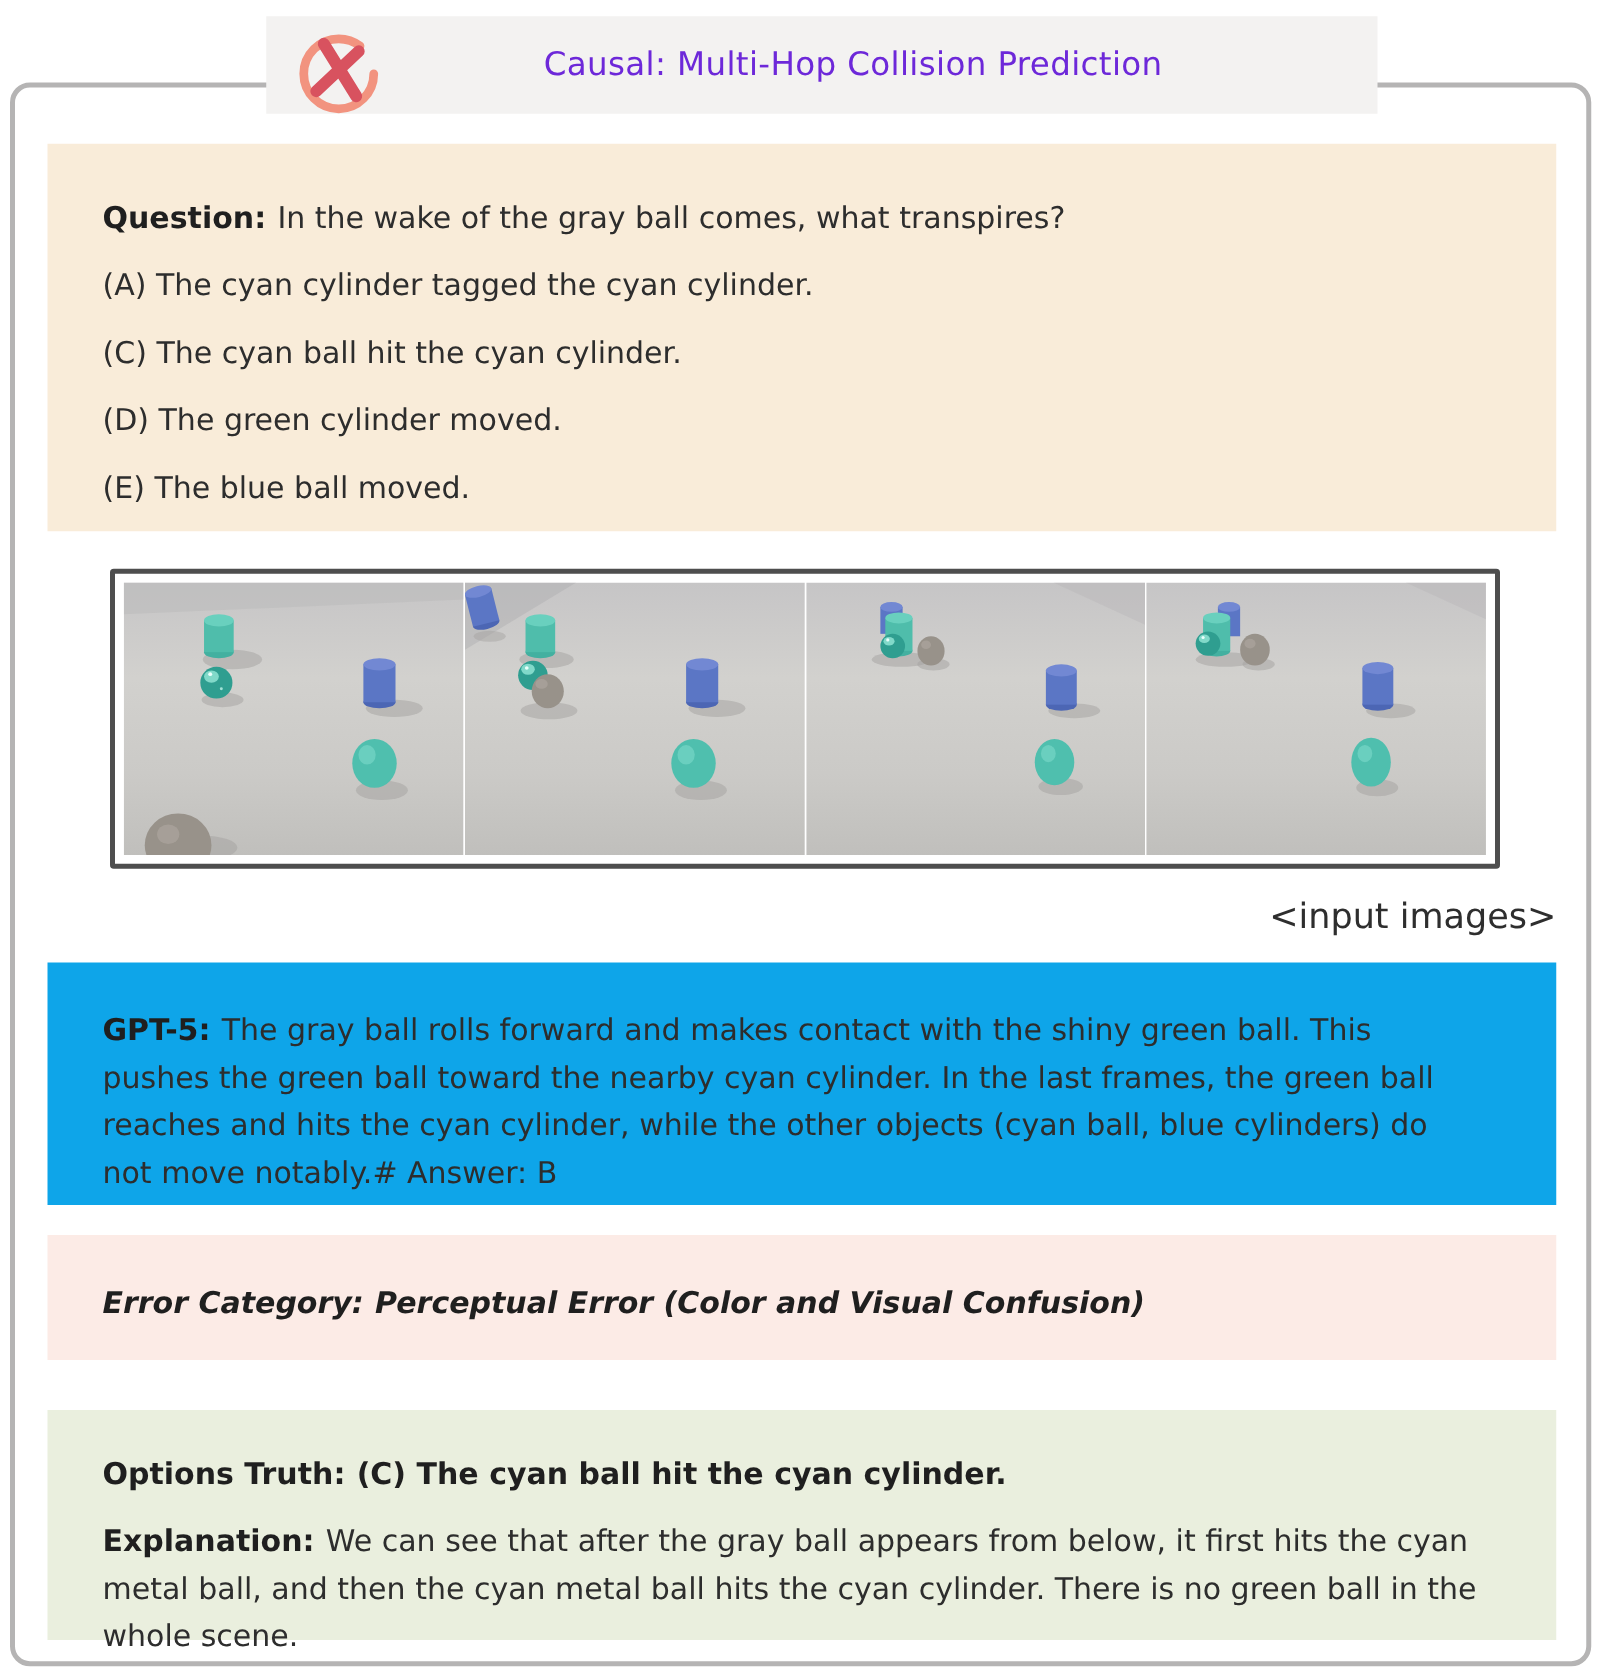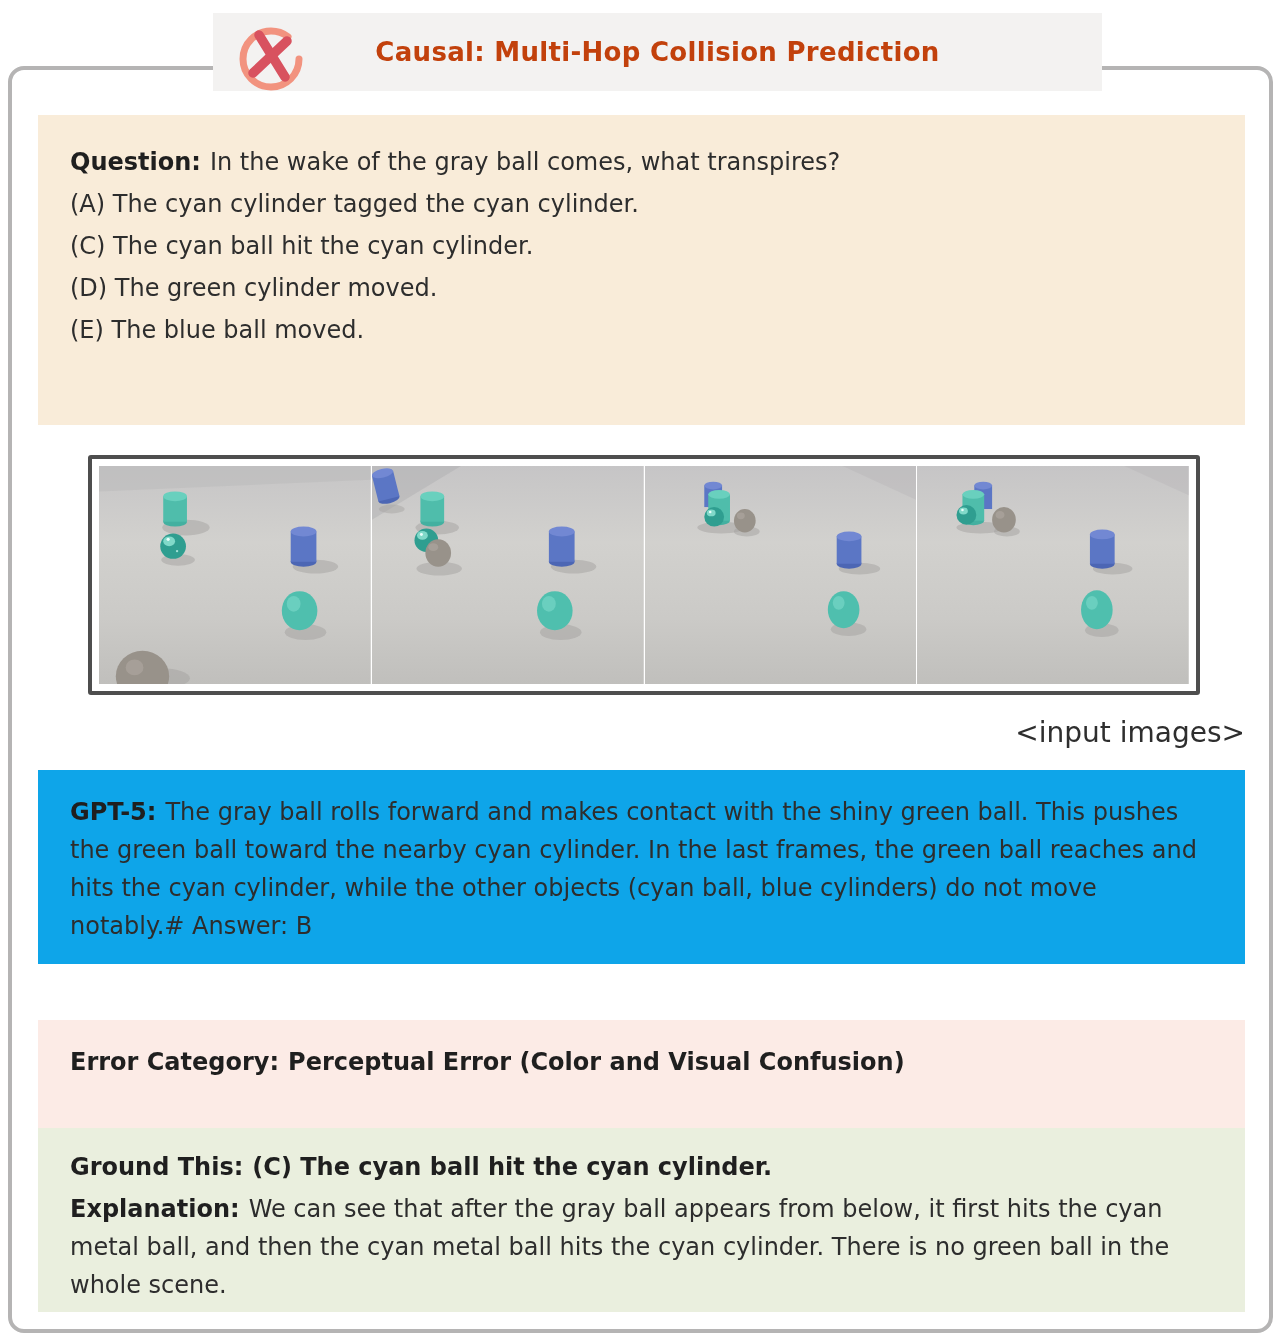--- a/index.html
+++ b/index.html
@@ -12,30 +12,30 @@
     border:4px solid #b5b4b4; border-radius:16px; background:#ffffff;
   }
   .header-bar {
     position:absolute; left:213px; top:13px; width:889px; height:78px;
     background:#f3f2f1; z-index:3;
   }
   .cross-icon { position:absolute; left:16px; top:2px; width:84px; height:84px; }
   .page-title {
     position:absolute; left:0; top:0; width:100%; height:100%;
     display:flex; align-items:center; justify-content:center;
-    font-size:26px; font-weight:bold; color:#c2410c; letter-spacing:0.3px;
+    font-size:26px; font-weight:normal; color:#6d28d9; letter-spacing:0.3px;padding-left:25px;
   }
   .content-box {
     position:absolute; left:38px; width:1207px; box-sizing:border-box;
     padding:20px 28px; font-size:24px; line-height:38px; z-index:2;
   }
-  .content-box p { margin:4px; }
+  .content-box p { margin:16px; }
   .q-box   { top:115px;  height:310px; background:#f9ecd9; padding-top:24px; }
   .gpt-box { top:770px;  height:194px; background:#0ea5e9; padding-top:19px; padding-right:44px; }
-  .err-box { top:1020px;  height:129px; background:#fcebe6; padding-top:19px; }
+  .err-box { top:988px;  height:100px; background:#fcebe6; padding-top:19px;font-style:italic; }
   .gt-box  { top:1128px; height:184px; background:#eaefde; padding-top:16px; padding-right:44px; }
   .lbl  { font-weight:bold; color:#1f1f1f; margin-right:9px; }
   .bold { font-weight:bold; color:#1f1f1f; }
   .image-strip {
     position:absolute; left:88px; top:455px; width:1112px; height:240px;
     box-sizing:border-box; border:4px solid #4e4e4e; border-radius:3px;
     background:#ffffff; padding:7px; display:flex; z-index:2;
   }
   .frame { flex:1 1 0; min-width:0; height:100%; }
   .frame + .frame { border-left:1px solid rgba(255,255,255,0.55); }
@@ -210,15 +210,15 @@
 
 <div class="content-box gpt-box">
   <p><span class="lbl">GPT-5:</span><span>The gray ball rolls forward and makes contact with the shiny green ball. This pushes the green ball toward the nearby cyan cylinder. In the last frames, the green ball reaches and hits the cyan cylinder, while the other objects (cyan ball, blue cylinders) do not move notably.# Answer: B</span></p>
 </div>
 
 <div class="content-box err-box">
   <p><span class="lbl">Error Category:</span><span class="bold">Perceptual Error (Color and Visual Confusion)</span></p>
 </div>
 
 <div class="content-box gt-box">
-  <p><span class="lbl">Ground This:</span><span class="bold">(C) The cyan ball hit the cyan cylinder.</span></p>
+  <p><span class="lbl">Options Truth:</span><span class="bold">(C) The cyan ball hit the cyan cylinder.</span></p>
   <p><span class="lbl">Explanation:</span><span>We can see that after the gray ball appears from below, it first hits the cyan metal ball, and then the cyan metal ball hits the cyan cylinder. There is no green ball in the whole scene.</span></p>
 </div>
 
 </body></html>

